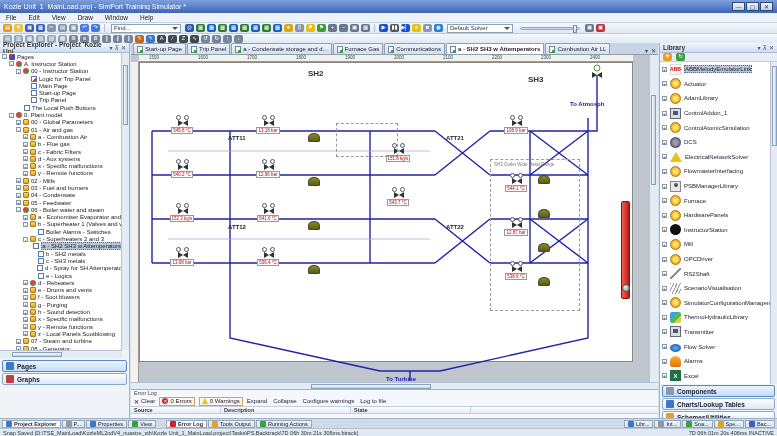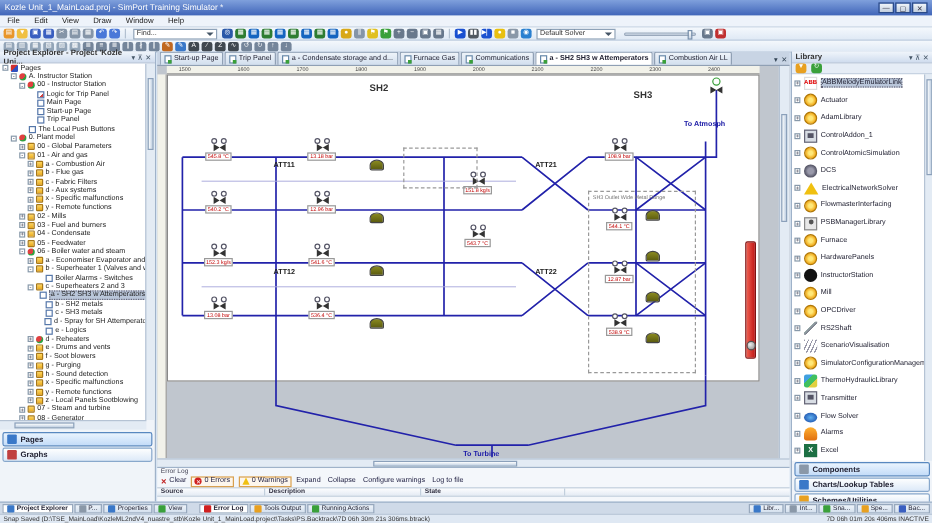--- a/index.html
+++ b/index.html
@@ -65,21 +65,21 @@
     padding:0 3px; gap:2px; margin-right:1px; color:#223; white-space:nowrap; }
   .tab.active { background:#fff; font-weight:bold; }
   .tabic { width:6px; height:7px; background:#fff; border:1px solid #6688aa; position:relative; flex:none; }
   .tabic::after { content:""; position:absolute; right:-1px; bottom:-1px; width:3px; height:3px; background:#3aa03a; }
   .strip-end { margin-left:auto; display:flex; gap:3px; font-size:6px; color:#345; align-items:center; }
 
   #canvas-wrap { position:absolute; left:131px; top:55px; width:527px; height:334px; background:#c0c6ce; overflow:hidden; }
   #ruler-top { position:absolute; left:8px; top:0; width:494px; height:7px; background:#f2f2ea; border-bottom:1px solid #999; font-size:4.5px; color:#555; }
   #ruler-left { position:absolute; left:0; top:7px; width:8px; height:320px; background:#f2f2ea; border-right:1px solid #999; }
   .rtick { position:absolute; top:0; font-size:4.5px; color:#444; }
-  #page { position:absolute; left:8px; top:7px; width:494px; height:256px; background:#fff; border:1px solid #888; }
+  #page { position:absolute; left:8px; top:7px; width:494px; height:300px; background:#fff; border:1px solid #888; }
   #canvas-vscroll { position:absolute; right:0; top:0; width:9px; height:334px; background:#e3ebf4; border-left:1px solid #b5c3d4; }
   #canvas-hscroll { position:absolute; left:131px; top:382px; width:527px; height:8px; background:#e3ebf4; border-top:1px solid #b5c3d4; }
 
   .dlabel { position:absolute; white-space:nowrap; }
   .dl-section { font-size:8px; font-weight:bold; color:#333; }
   .dl-att { font-size:6px; font-weight:bold; color:#222; }
   .dl-flow { font-size:6px; font-weight:bold; color:#2020a8; }
   .dl-note { font-size:4.5px; color:#777; }
   .cluster { position:absolute; width:40px; }
   .gauges { display:flex; gap:3px; justify-content:center; }

